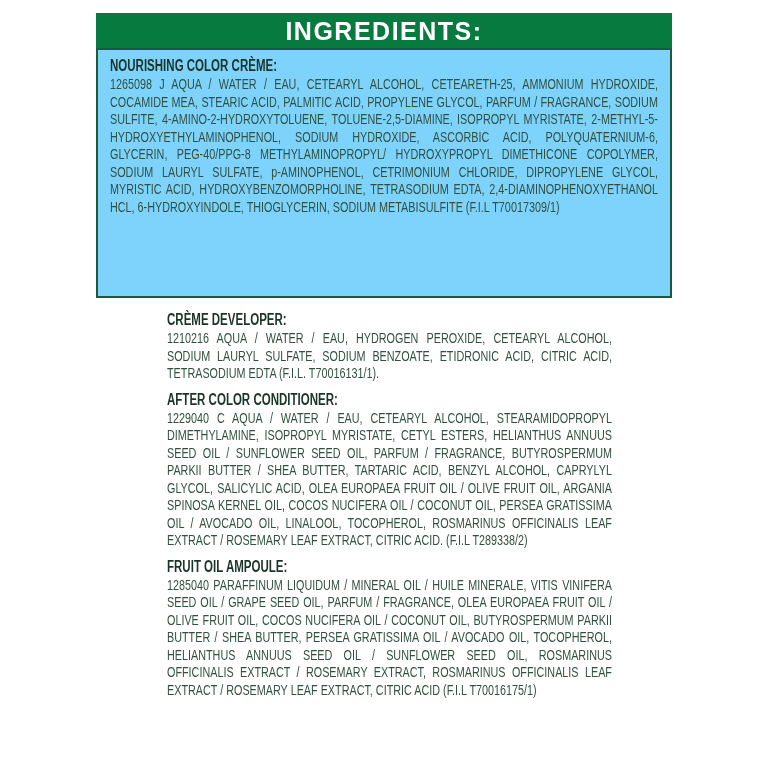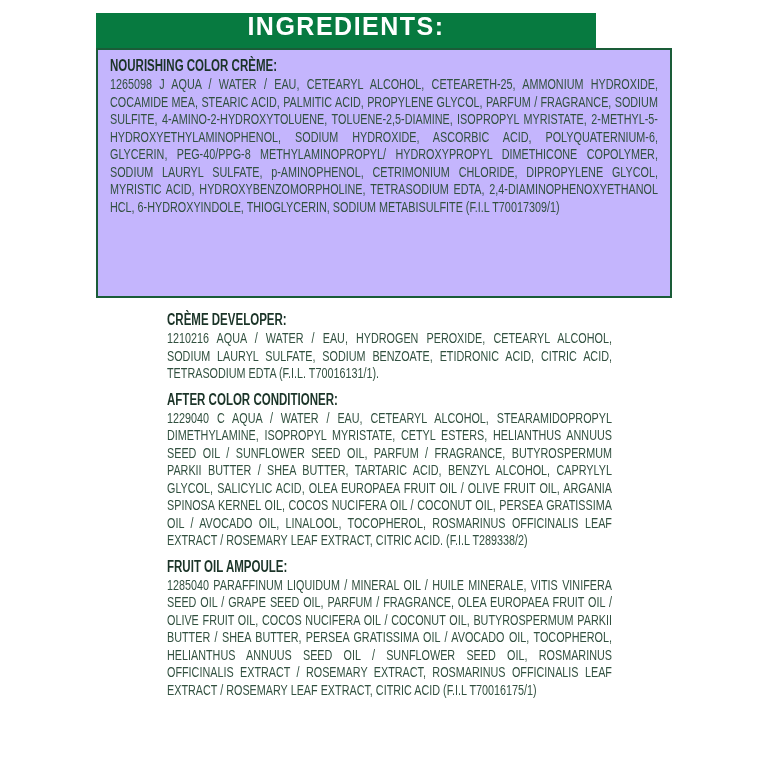--- a/index.html
+++ b/index.html
@@ -13,34 +13,34 @@
   *{margin:0;padding:0;box-sizing:border-box;}
   html,body{width:768px;height:768px;overflow:hidden;}
   body{
     background:var(--page-bg);
     font-family:"Liberation Sans", sans-serif;
     position:relative;
   }
   .label{position:relative;width:768px;height:768px;}
 
   .header-bar{
-    position:absolute;left:96px;top:13px;width:500px;height:35px;
+    position:absolute;left:96px;top:13px;width:576px;height:35px;
     background:var(--brand-green);
-    display:flex;align-items:flex-start;justify-content:center;
+    display:flex;align-items:center;justify-content:center;
   }
   .header-title{
     color:var(--header-text);
     font-size:25px;font-weight:700;letter-spacing:1.5px;
     line-height:1;padding-top:1px;
   }
 
   .creme-box{
     position:absolute;left:96px;top:48px;width:576px;height:250px;
     border:2.5px solid var(--box-border-green);
-    background:#c4b5fd;
+    background:#7dd3fc;
   }
   .box-text{
     margin:6px 12px 0 12px;
     width:761px;
     transform:scaleX(0.72);
     transform-origin:0 0;
   }
 
   .lower-col{
     position:absolute;left:167px;top:310px;width:445px;

